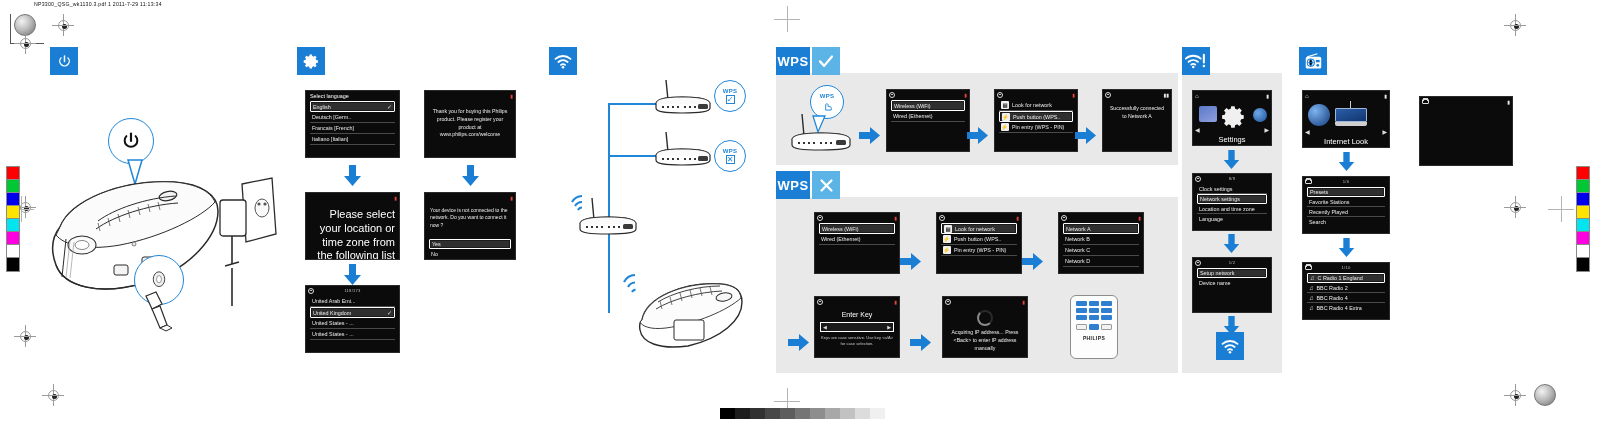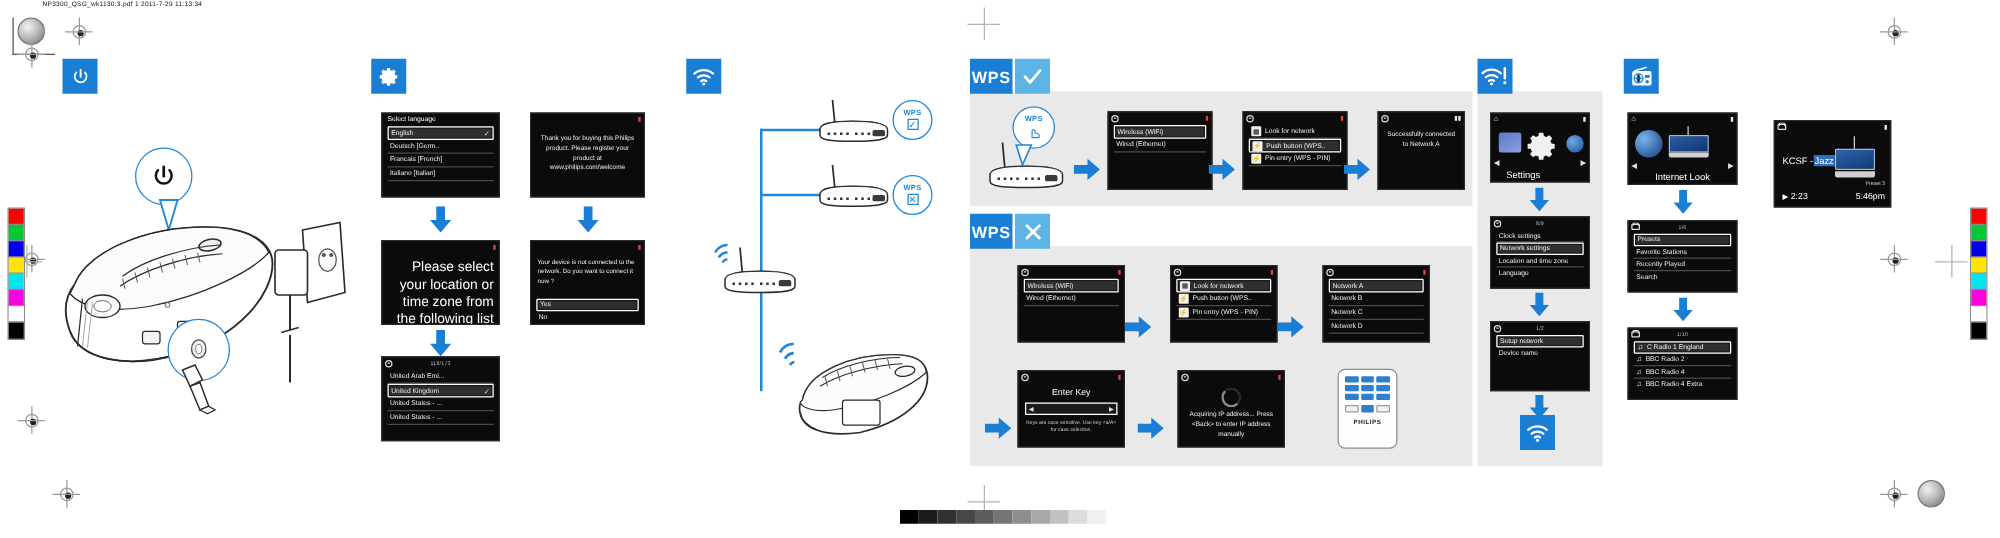--- a/index.html
+++ b/index.html
@@ -740,21 +740,21 @@
       </div>
     <div style="position:relative;height:46px;">
       <div style="position:absolute;left:2px;top:26px;color:#ddd;font-size:6px;">◀</div>
       <div style="position:absolute;right:2px;top:26px;color:#ddd;font-size:6px;">▶</div>
       <div style="position:absolute;left:6px;top:6px;width:18px;height:16px;background:linear-gradient(150deg,#5c78c8,#8ea0de);border-radius:2px;"></div>
       <svg width="26" height="26" viewBox="0 0 24 24" style="position:absolute;left:28px;top:4px;">
         <path fill="#f0f0f0" d="M12 8.3a3.7 3.7 0 1 0 0 7.4 3.7 3.7 0 0 0 0-7.4zm0 5.5a1.8 1.8 0 1 1 0-3.6 1.8 1.8 0 0 1 0 3.6z"></path>
         <path fill="#f0f0f0" d="M21 13.6v-3.2l-2.4-.4a6.9 6.9 0 0 0-.8-1.9l1.4-2-2.3-2.3-2 1.4a6.9 6.9 0 0 0-1.9-.8L12.6 2H9.4l-.4 2.4a6.9 6.9 0 0 0-1.9.8l-2-1.4-2.3 2.3 1.4 2a6.9 6.9 0 0 0-.8 1.9L1 10.4v3.2l2.4.4c.2.7.5 1.3.8 1.9l-1.4 2 2.3 2.3 2-1.4c.6.3 1.2.6 1.9.8l.4 2.4h3.2l.4-2.4c.7-.2 1.3-.5 1.9-.8l2 1.4 2.3-2.3-1.4-2c.3-.6.6-1.2.8-1.9l2.4-.4z"></path>
       </svg>
       <div style="position:absolute;right:4px;top:8px;width:14px;height:14px;border-radius:50%;background:radial-gradient(circle at 35% 35%,#6fa8e8,#1b4f96);"></div>
-      <div style="position:absolute;bottom:2px;left:12px;right:0;font-size:7.5px;color:#fff;">Settings</div>
+      <div style="position:absolute;bottom:2px;left:0;right:0;text-align:center;font-size:7.5px;color:#fff;">Settings</div>
     </div>
   </div>
 
   <div class="arrow-d" style="left:1222px; top:150px;">
     <svg width="19" height="20" viewBox="0 0 19 22">
         <path d="M6 0 h7 v11 h5 L9.5 21 L1 11 h5 Z" fill="#1a7fd4"></path>
       </svg>
   </div>
 
   <div class="lcd" style="left:1192px; top:173px; width:80px; height:58px;">
@@ -903,32 +903,15 @@
           <span>BBC Radio 4 Extra</span>
         </div>
     </div>
   </div>
 
   <div class="lcd" style="left:1419px; top:96px; width:94px; height:70px;">
     <div class="bar">
         <span class="folder-sm"></span>
         <span class="sig white">▮</span>
       </div>
-    <div style="position:relative;height:60px;">
-      <div style="position:absolute;left:6px;top:18px;display:flex;align-items:center;font-size:7.5px;color:#fff;">
-        <span>KCSF - </span>
-        <span style="background:#2f6fbf;color:#fff;padding:0 1px;">Jazz</span>
-      </div>
-      <div style="position:absolute;left:48px;top:10px;width:32px;height:26px;">
-        <div style="position:absolute;left:15px;top:-7px;width:1.4px;height:10px;background:#cfcfcf;"></div>
-        <div style="position:absolute;left:0;top:3px;width:32px;height:17px;background:linear-gradient(160deg,#2f62ab,#123a74);border:1px solid #9fb6d8;border-radius:1px;"></div>
-        <div style="position:absolute;left:0;bottom:0;width:32px;height:5px;background:#cfcfcf;border-radius:0 0 2px 2px;"></div>
-      </div>
-      <div style="position:absolute;left:6px;bottom:5px;font-size:7px;color:#fff;">
-        <span style="font-size:6px;">▶</span>
-        <span>2:23</span>
-      </div>
-      <div style="position:absolute;right:4px;bottom:17px;font-size:4.2px;color:#d8d8d8;">Preset 3</div>
-      <div style="position:absolute;right:4px;bottom:5px;font-size:7px;color:#fff;">5:46pm</div>
-    </div>
   </div>
 
 </div>
 
 </body></html>

